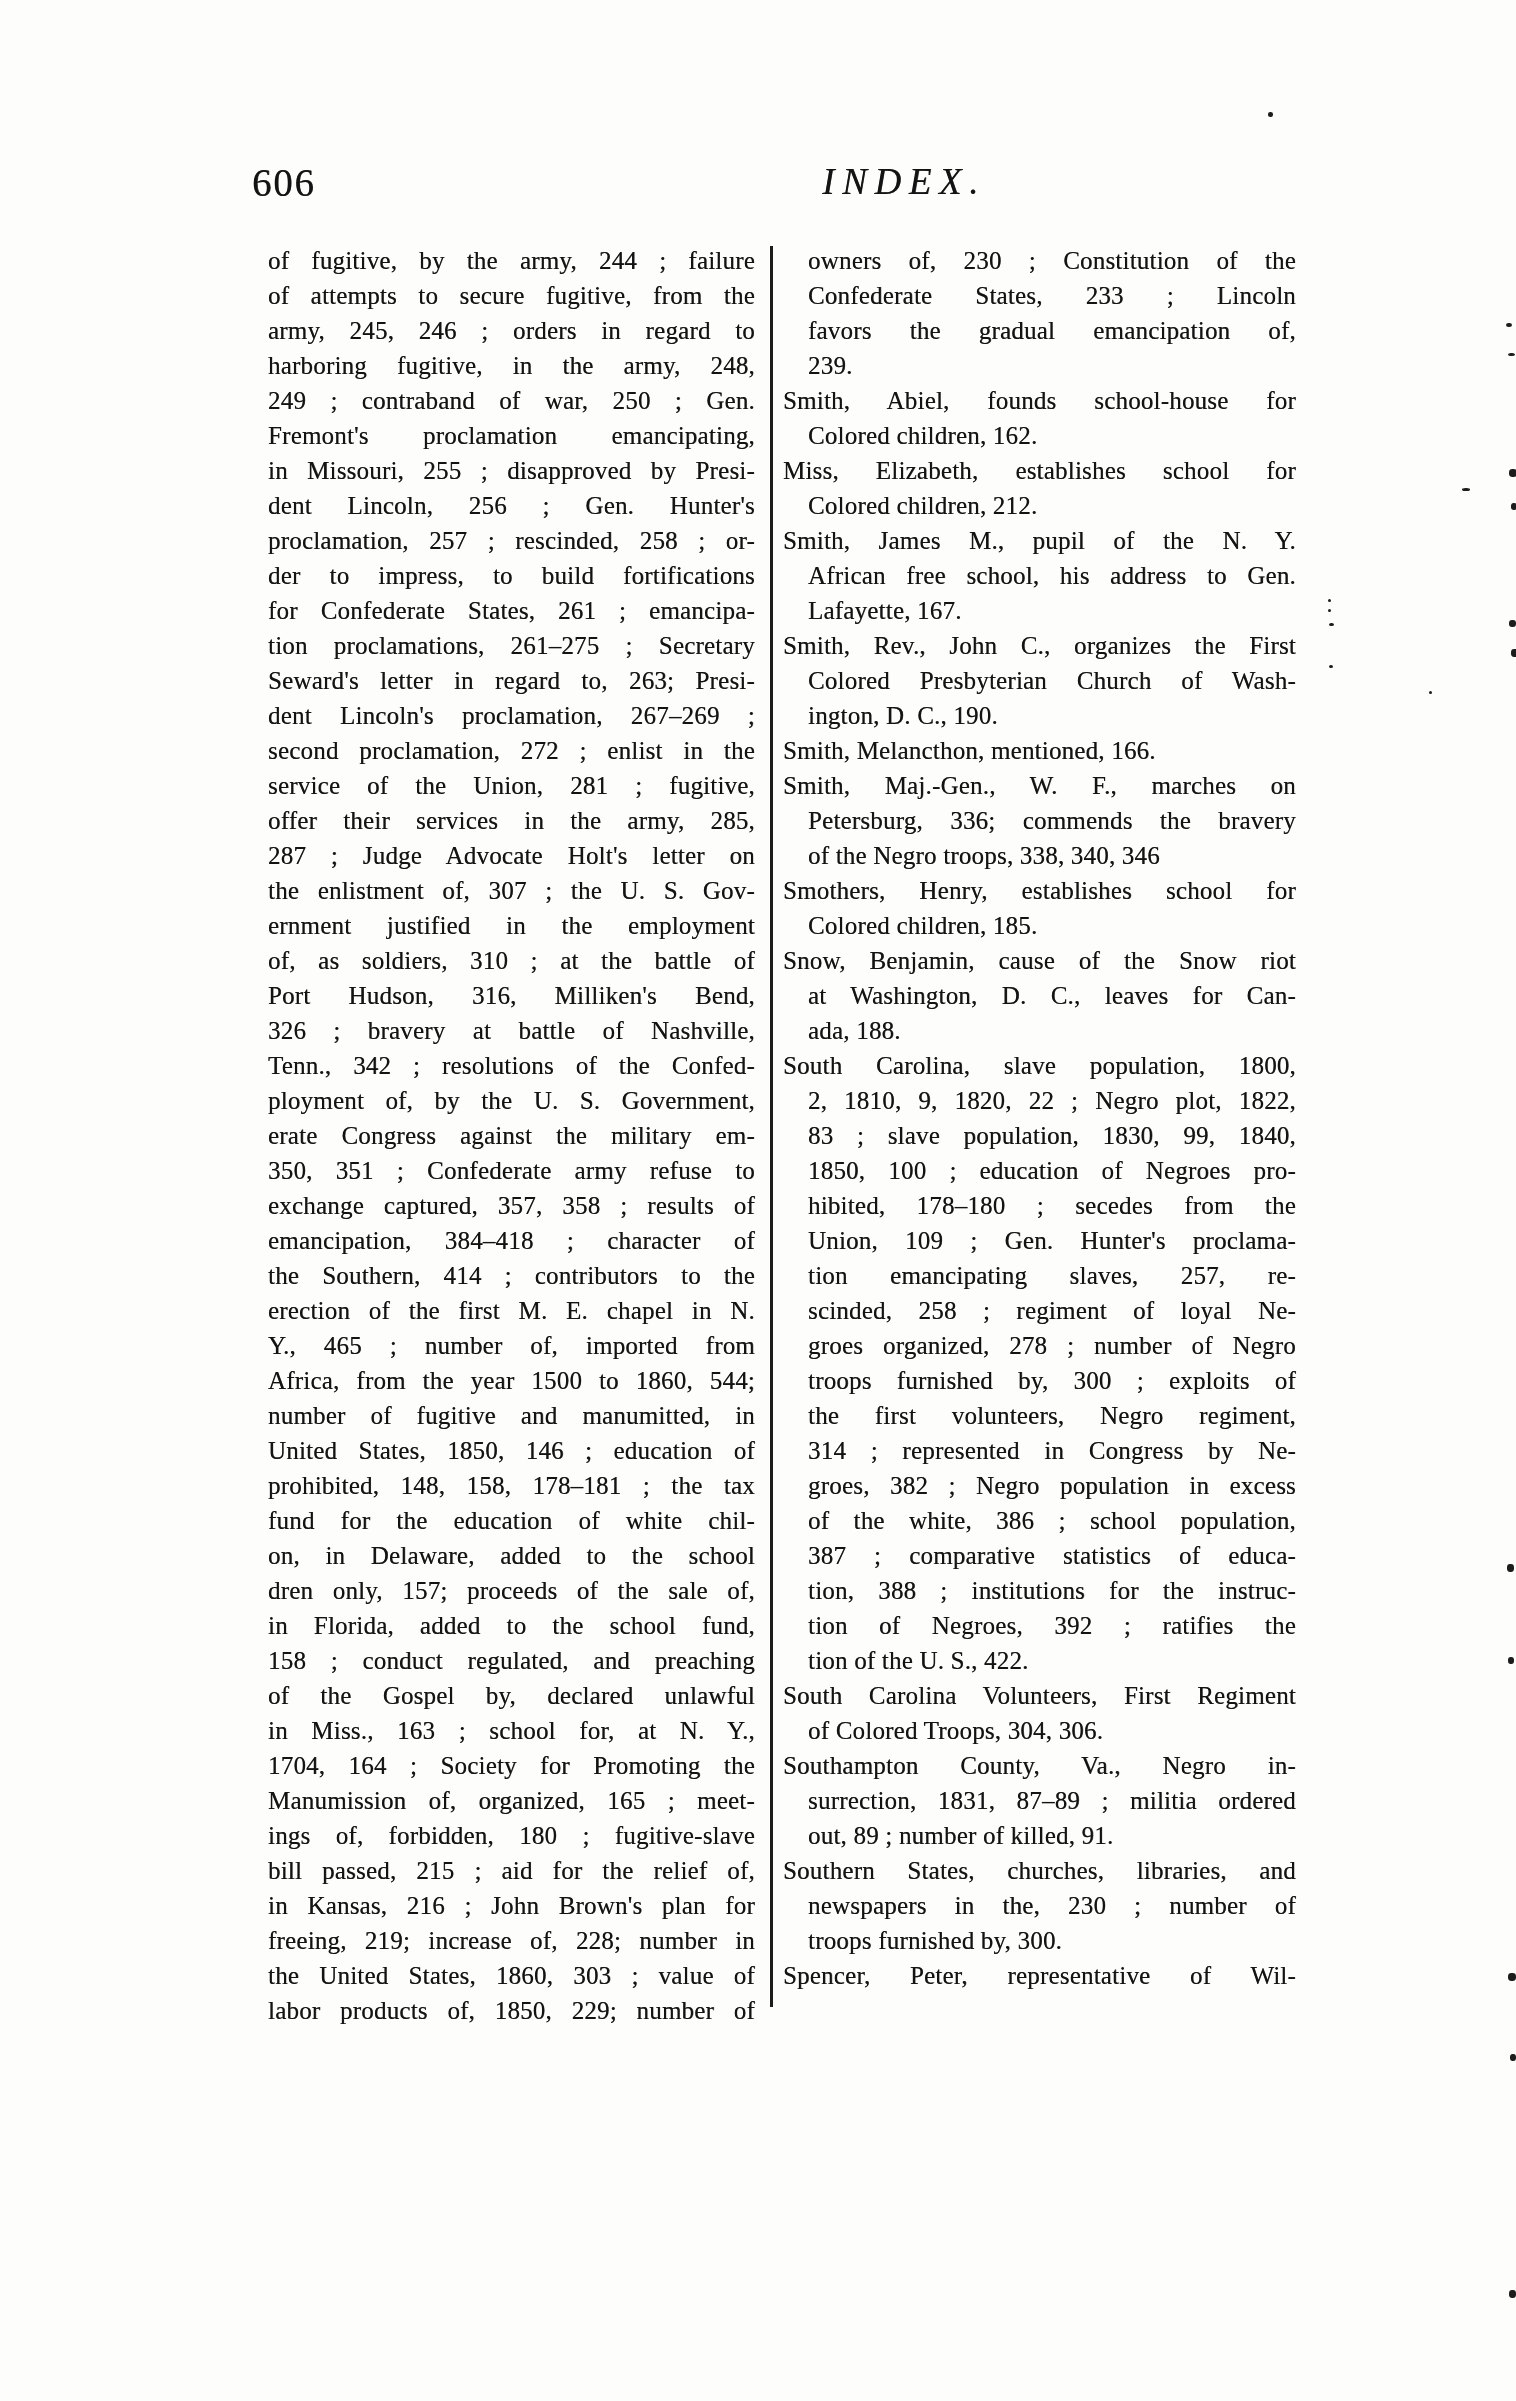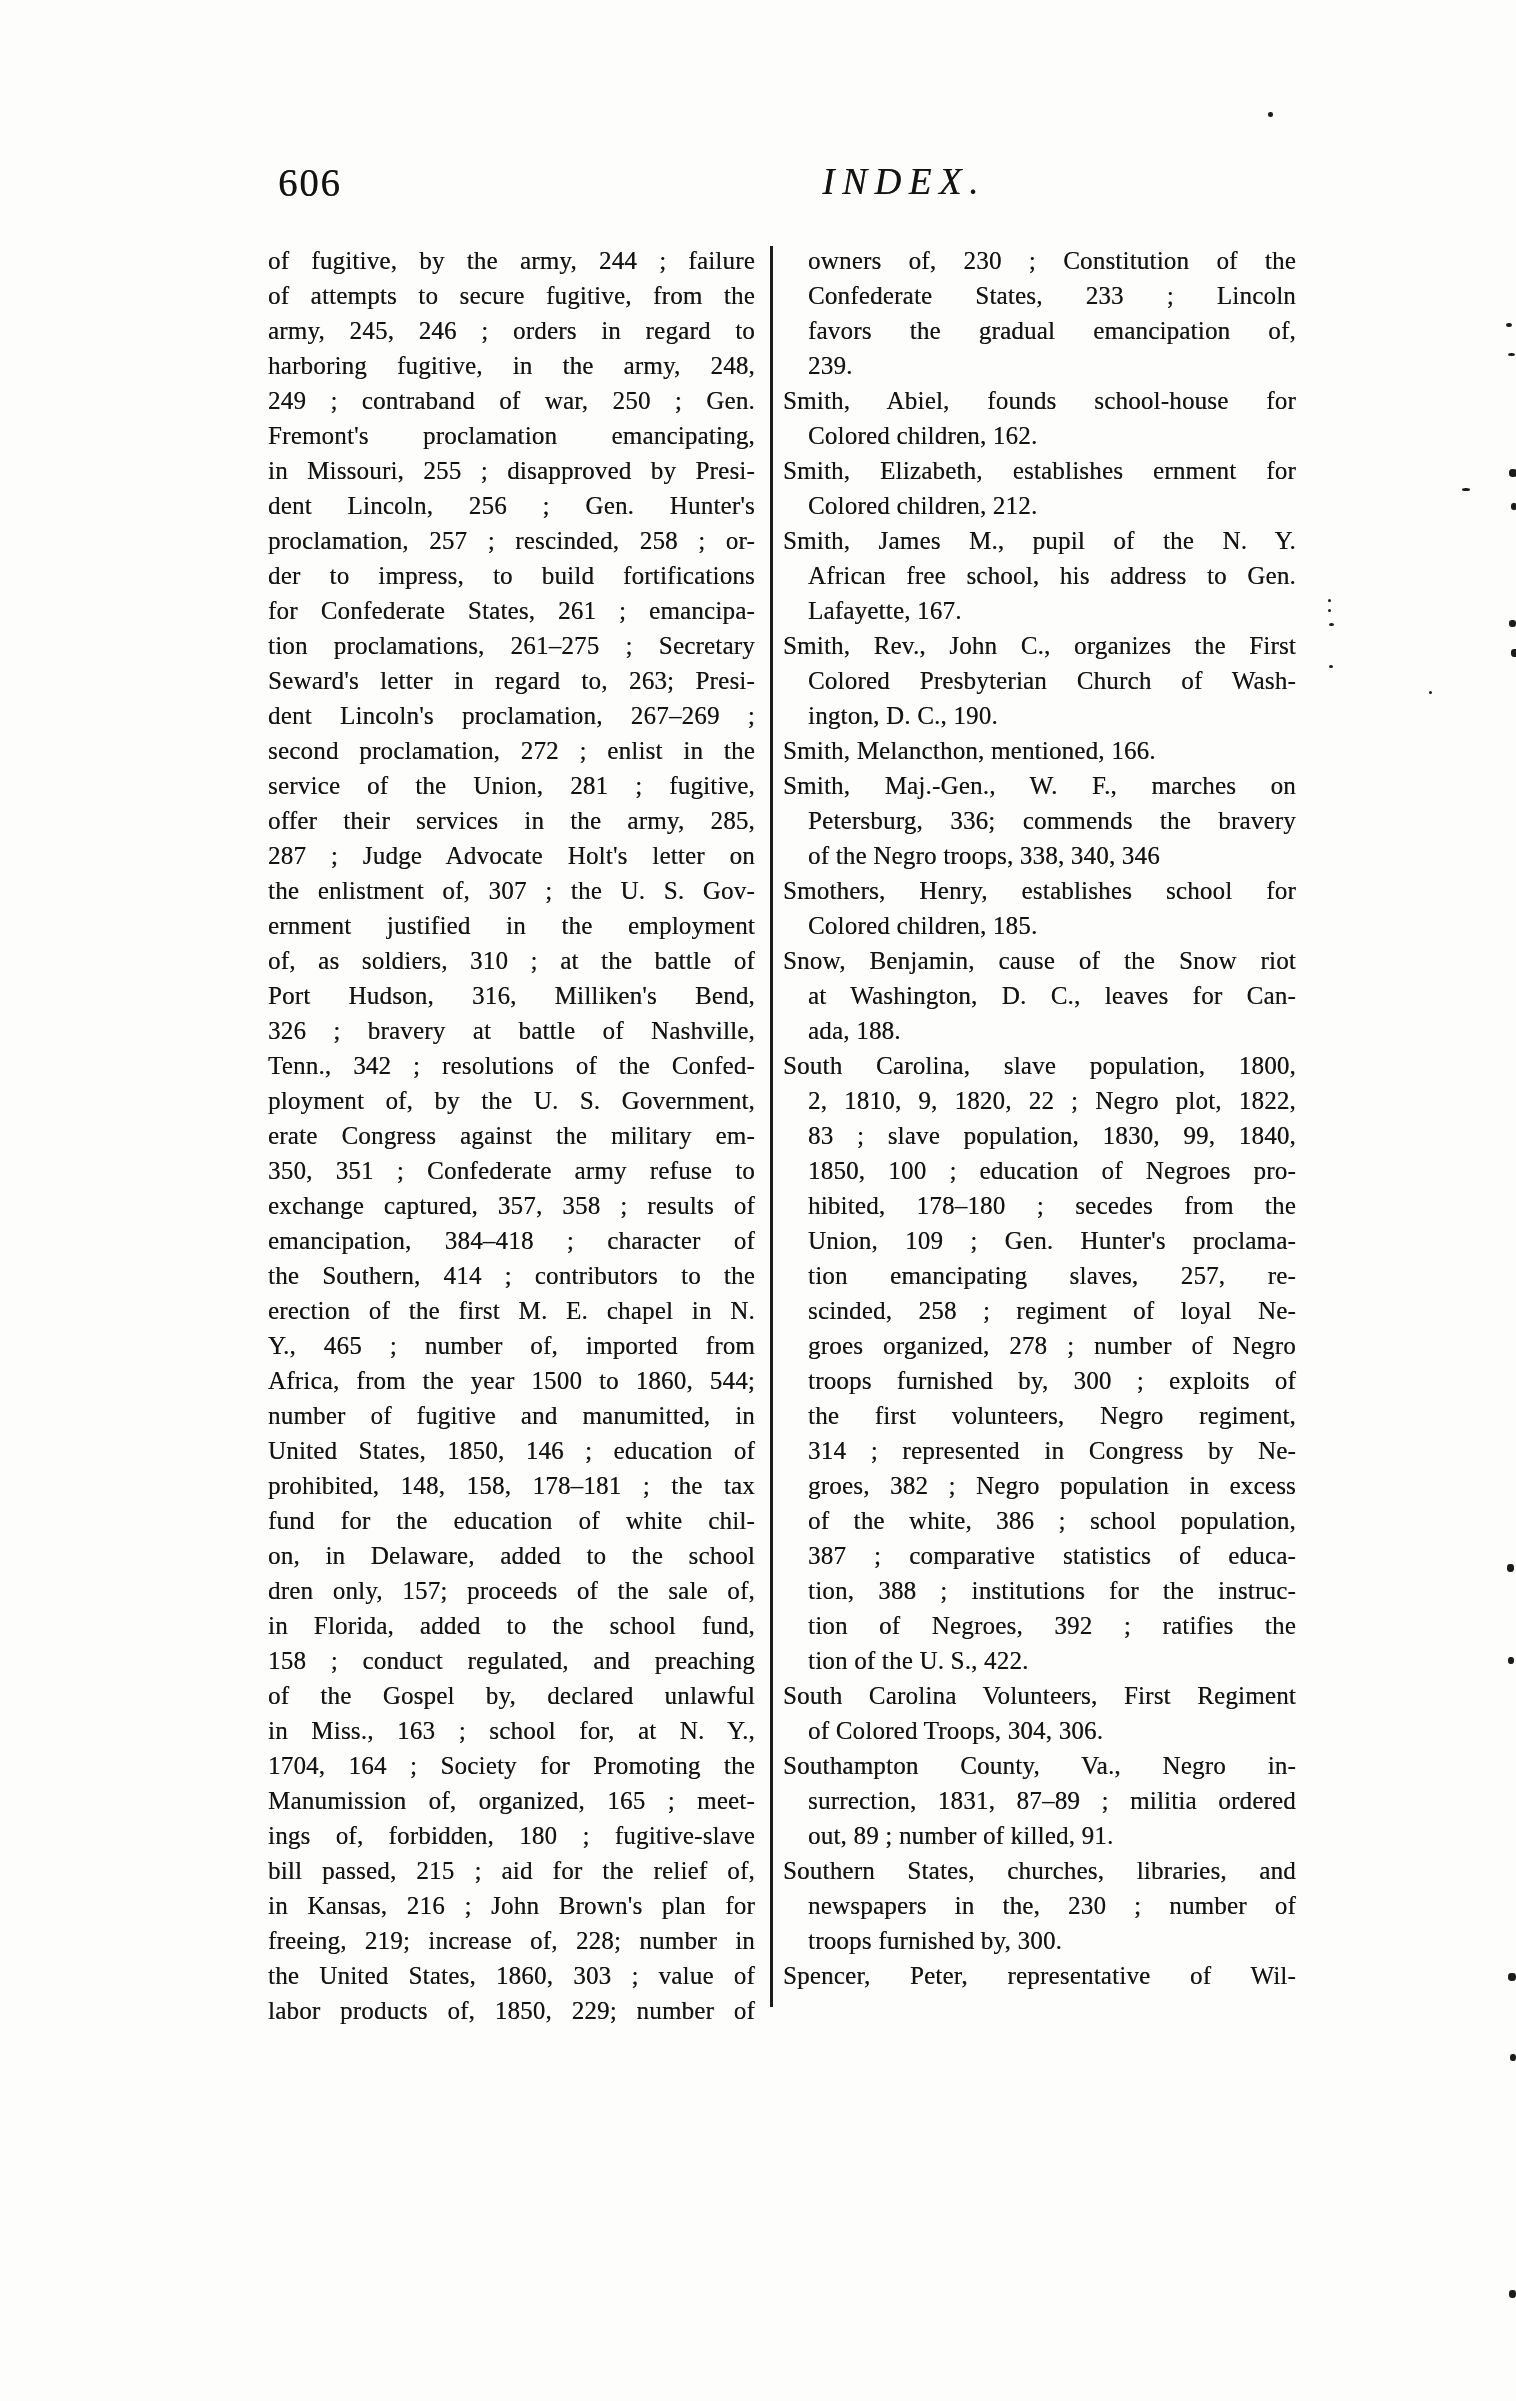--- a/index.html
+++ b/index.html
@@ -8,21 +8,21 @@
     width: 1517px;
     height: 2401px;
     margin: 0 auto;
     background: #fdfdfb;
     font-family: "Liberation Serif", "DejaVu Serif", serif;
     color: #131313;
     overflow: hidden;
   }
   .folio {
     position: absolute;
-    left: 278px;
+    left: 252px;
     top: 163px;
     font-size: 39px;
     line-height: 39px;
     letter-spacing: 1.7px;
     text-shadow: 0.4px 0.3px 0 rgba(0,0,0,0.65);
   }
   .running-head {
     position: absolute;
     left: 565px;
     top: 162px;
@@ -132,21 +132,21 @@
 
   <div class="divider"></div>
 
   <div class="col col-right">
       <div class="line indent">owners of, 230 ; Constitution of the</div>
       <div class="line indent">Confederate States, 233 ; Lincoln</div>
       <div class="line indent">favors the gradual emancipation of,</div>
       <div class="line indent end">239.</div>
       <div class="line">Smith, Abiel, founds school-house for</div>
       <div class="line indent end">Colored children, 162.</div>
-      <div class="line">Smith, Elizabeth, establishes ernment for</div>
+      <div class="line">Miss, Elizabeth, establishes school for</div>
       <div class="line indent end">Colored children, 212.</div>
       <div class="line">Smith, James M., pupil of the N. Y.</div>
       <div class="line indent">African free school, his address to Gen.</div>
       <div class="line indent end">Lafayette, 167.</div>
       <div class="line">Smith, Rev., John C., organizes the First</div>
       <div class="line indent">Colored Presbyterian Church of Wash-</div>
       <div class="line indent end">ington, D. C., 190.</div>
       <div class="line end">Smith, Melancthon, mentioned, 166.</div>
       <div class="line">Smith, Maj.-Gen., W. F., marches on</div>
       <div class="line indent">Petersburg, 336; commends the bravery</div>

